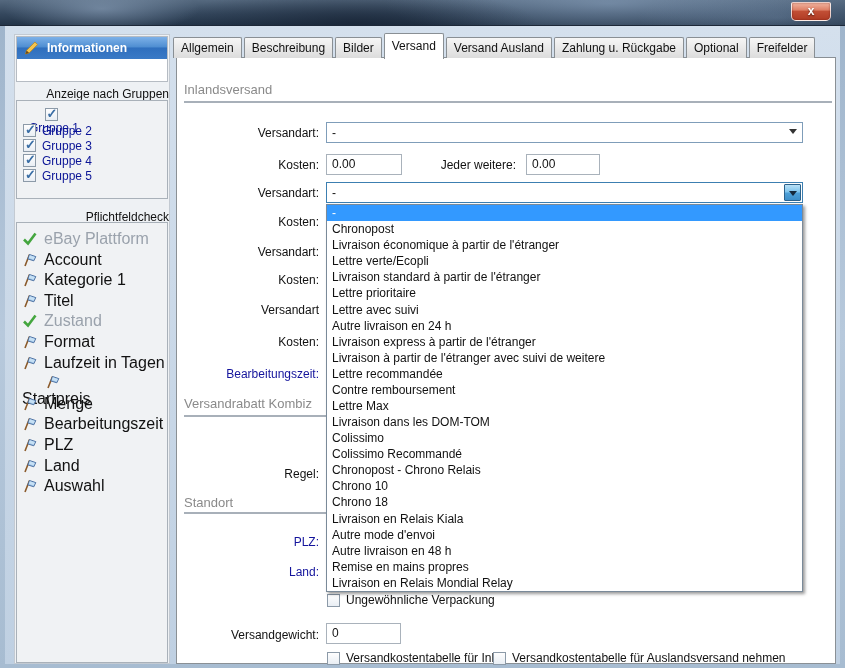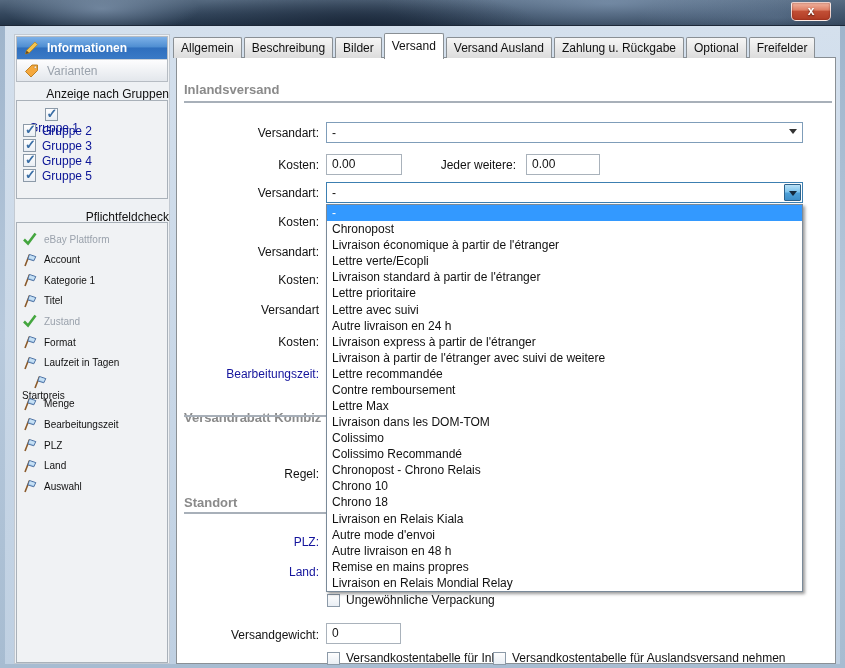--- a/index.html
+++ b/index.html
@@ -44,21 +44,21 @@
     color:#fff; font-weight:bold;
   }
   .nav-row.inactive { background:linear-gradient(180deg,#fdfdfe 0%,#e3e7ec 100%); color:#9aa2ac; border-top:1px solid #ccd2d8; }
   .nav-row .icon { width:17px; height:16px; margin-right:7px; flex:0 0 auto; }
   .nav-row span.lbl { font-size:12px; }
   .side-label { position:absolute; width:154px; text-align:right; font-size:12px; color:#111; }
   .groupbox { position:absolute; background:#f0f2f4; border:1px solid #a9b1b9; }
   .chk-row { position:absolute; left:6px; display:flex; align-items:center; height:15px; }
   .flag-row { position:absolute; left:5px; display:flex; align-items:center; height:18px; }
   .flag-row .icon { width:16px; height:16px; margin-right:6px; flex:0 0 auto; }
-  .flag-row span.lbl { font-size:10px; color:#111; }
+  .flag-row span.lbl { font-size:16px; color:#111; }
   .flag-row.done span.lbl { color:#9aa2ac; }
   .cb {
     width:13px; height:13px; background:linear-gradient(180deg,#fefefe,#e9eef4);
     border:1px solid #8c9aa8; position:relative; flex:0 0 auto;
   }
   .cb.checked::after {
     content:"✓"; position:absolute; left:1px; top:-3px; font-size:13px; font-weight:bold; color:#3a6ea5;
   }
   .chk-row span.lbl { font-size:12px; color:#0a1496; margin-left:6px; }
   
@@ -72,21 +72,21 @@
     margin-right:2px; white-space:nowrap; position:relative; z-index:1; cursor:default;
   }
   .tab.active {
     height:26px; line-height:24px; background:#fff; z-index:5; margin-bottom:-1px;
   }
   
   .panel {
     position:absolute; left:171px; top:31px; width:660px; height:607px;
     background:#fff; border:1px solid #8a9095;
   }
-  .section-h { position:absolute; font-size:13px; font-weight:bold; color:#8a8a8a; white-space:nowrap; overflow:hidden; }
+  .section-h { position:absolute; font-size:13px; font-weight:normal; color:#8a8a8a; white-space:nowrap; overflow:hidden; }
   .section-line { position:absolute; height:2px; background:#a8b0b9; }
   .flabel { position:absolute; font-size:12px; color:#111; text-align:right; white-space:nowrap; }
   .flabel.navy { color:#14149c; }
   .tinput {
     position:absolute; height:21px; border:1px solid #a9b2bb; background:#fff;
     font-size:12px; color:#111; padding:2px 0 0 5px;
   }
   .combo {
     position:absolute; height:21px; border:1px solid #7f9db9; background:#fff;
   }
@@ -127,29 +127,20 @@
       <div class="navbox">
         <div class="nav-row active">
           <span class="icon">
             <svg width="17" height="16" viewBox="0 0 16 16">
               <path d="M2 14 L3.1 10.4 L11.4 2 L14 4.6 L5.6 13 Z" fill="#f5c44e" stroke="#b8861e" stroke-width="0.8"></path>
               <path d="M2 14 L3.1 10.4 L5.6 13 Z" fill="#6b4a1a"></path>
             </svg>
           </span>
           <span class="lbl">Informationen</span>
         </div>
-        <div class="nav-row inactive">
-          <span class="icon">
-            <svg width="17" height="16" viewBox="0 0 16 16">
-              <path d="M2 8.5 L8.5 2 L14 2 L14 7.5 L7.5 14 Z" fill="#f5a83c" stroke="#b87818" stroke-width="0.9"></path>
-              <circle cx="11.8" cy="4.2" r="1.2" fill="#fff" stroke="#b87818" stroke-width="0.6"></circle>
-            </svg>
-          </span>
-          <span class="lbl">Varianten</span>
-        </div>
       </div>
 
       <div class="side-label" style="top:52px;">Anzeige nach Gruppen</div>
       <div class="groupbox" style="left:1px; top:65px; width:152px; height:99px;" id="groups-box">
           <div class="chk-row" style="top: 7px; flex-direction: column;">
             <span class="cb checked"></span>
             <span class="lbl">Gruppe 1</span>
           </div>
           <div class="chk-row" style="top: 22px;">
             <span class="cb checked"></span>
@@ -312,21 +303,21 @@
           <div class="flabel" style="left: 0px; top: 187px; width: 142px;">Versandart:</div>
           <div class="flabel" style="left: 0px; top: 215px; width: 142px;">Kosten:</div>
           <div class="flabel" style="left: 0px; top: 245px; width: 142px;">Versandart</div>
           <div class="flabel" style="left: 0px; top: 277px; width: 142px;">Kosten:</div>
           <div class="flabel navy" style="left: 0px; top: 309px; width: 142px;">Bearbeitungszeit:</div>
           <div class="flabel" style="left: 0px; top: 409px; width: 142px;">Regel:</div>
           <div class="flabel navy" style="left: 0px; top: 477px; width: 142px;">PLZ:</div>
           <div class="flabel navy" style="left: 0px; top: 507px; width: 142px;">Land:</div>
         </div>
 
-      <div class="section-h" style="left:7px; top:352px; width:142px;">Versandrabatt Kombiz</div>
+      <div class="section-h" style="left:7px; top:338px; width:142px;">Versandrabatt Kombiz</div>
       <div class="section-line" style="left:7px; top:357px; width:142px;"></div>
 
       <div class="section-h" style="left:7px; top:437px; width:142px;">Standort</div>
       <div class="section-line" style="left:7px; top:454px; width:142px;"></div>
 
       <div class="listbox" style="left:149px; top:146px; width:477px; height:388px;" id="dropdown-list">
           <div class="opt selected">-</div>
           <div class="opt">Chronopost</div>
           <div class="opt">Livraison économique à partir de l'étranger</div>
           <div class="opt">Lettre verte/Ecopli</div>

